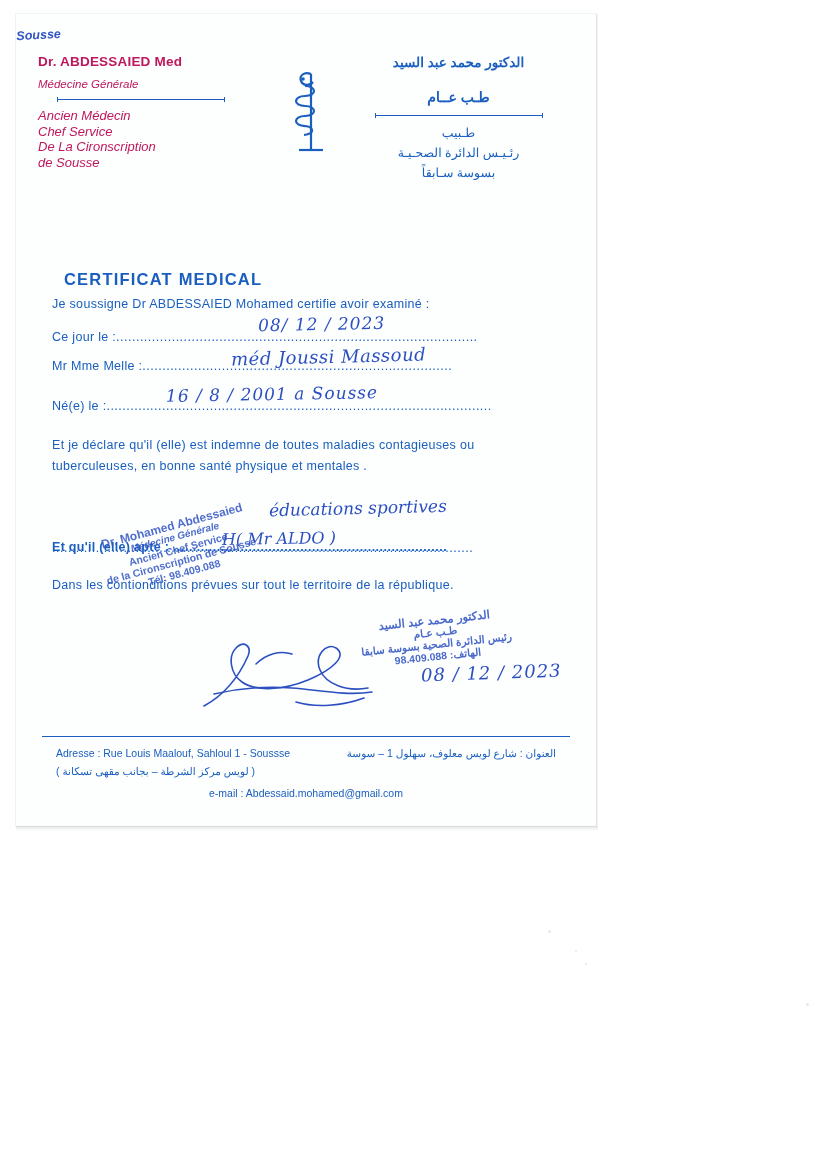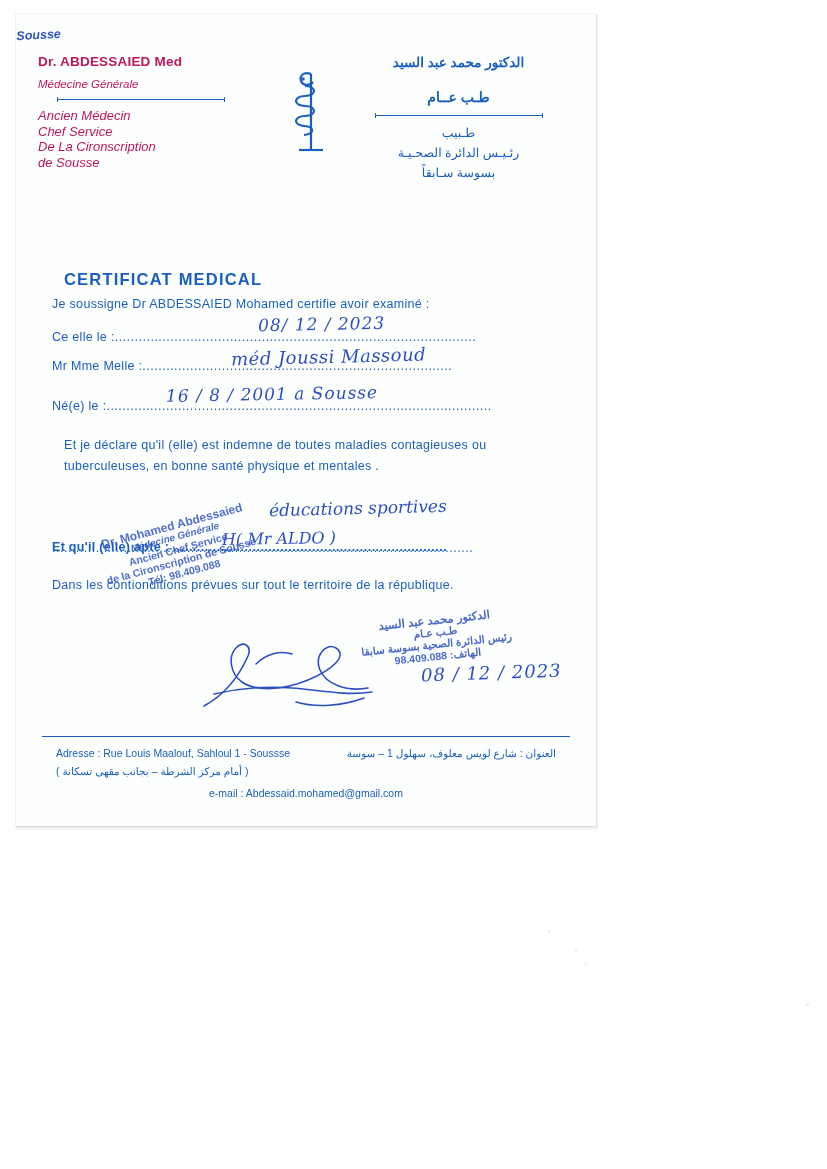--- a/index.html
+++ b/index.html
@@ -171,21 +171,20 @@
   #l-birth-lbl { left: 36px; top: 385px; }
   #p-declare {
     position: absolute;
     left: 36px;
     top: 421px;
     width: 470px;
     color: #1a5fbf;
     font-size: 12.5px;
     line-height: 21px;
     letter-spacing: 0.3px;
-    margin-left: 12px;
   }
   #l-apte { left: 36px; top: 526px; font-weight: bold; }
   #l-apte2 { left: 36px; top: 527px; }
   #p-cond {
     position: absolute;
     left: 36px;
     top: 561px;
     width: 450px;
     color: #1a5fbf;
     font-size: 12.5px;
@@ -358,21 +357,21 @@
       <path d="M15 84 L39 84"></path>
     </g>
     <circle cx="19" cy="13" r="1.8" fill="#1a5fbf"></circle>
   </svg>
 
   <div id="doc-title">CERTIFICAT   MEDICAL</div>
 
   <div class="body-line" id="l-intro">Je   soussigne Dr  ABDESSAIED Mohamed certifie avoir  examiné :</div>
 
   <div class="body-line" id="l-date-lbl">
-    <span>Ce  elle le :</span><span class="dots">...........................................................................................</span>
+    <span>Ce  jour le :</span><span class="dots">...........................................................................................</span>
   </div>
 
   <div class="body-line" id="l-birth-lbl">
     <span>Né(e) le :</span><span class="dots">.................................................................................................</span>
   </div>
 
   <div class="body-line" id="l-name-lbl">
     <span>Mr Mme Melle :</span><span class="dots">..............................................................................</span>
   </div>
 
@@ -417,21 +416,21 @@
     </g>
   </svg>
 
   <div id="footer-rule"></div>
   <div id="footer">
     <div class="row">
       <span>Adresse : Rue Louis Maalouf, Sahloul 1 - Soussse</span>
       <span class="ar">العنوان : شارع لويس معلوف، سهلول 1 – سوسة</span>
     </div>
     <div class="row">
-      <span class="ar">( أمام مركز الشرطة – بجانب مقهى تسكانة )</span>
+      <span class="ar">( لويس مركز الشرطة – بجانب مقهى تسكانة )</span>
     </div>
     <div class="mail">e-mail : Abdessaid.mohamed@gmail.com</div>
   </div>
 
 </div>
 
 <div id="scan-bottom-edge"></div>
 <div id="page-right-edge"></div>
 
 <div class="speck" style="left:548px; top:930px; width:3px; height:3px;"></div>

